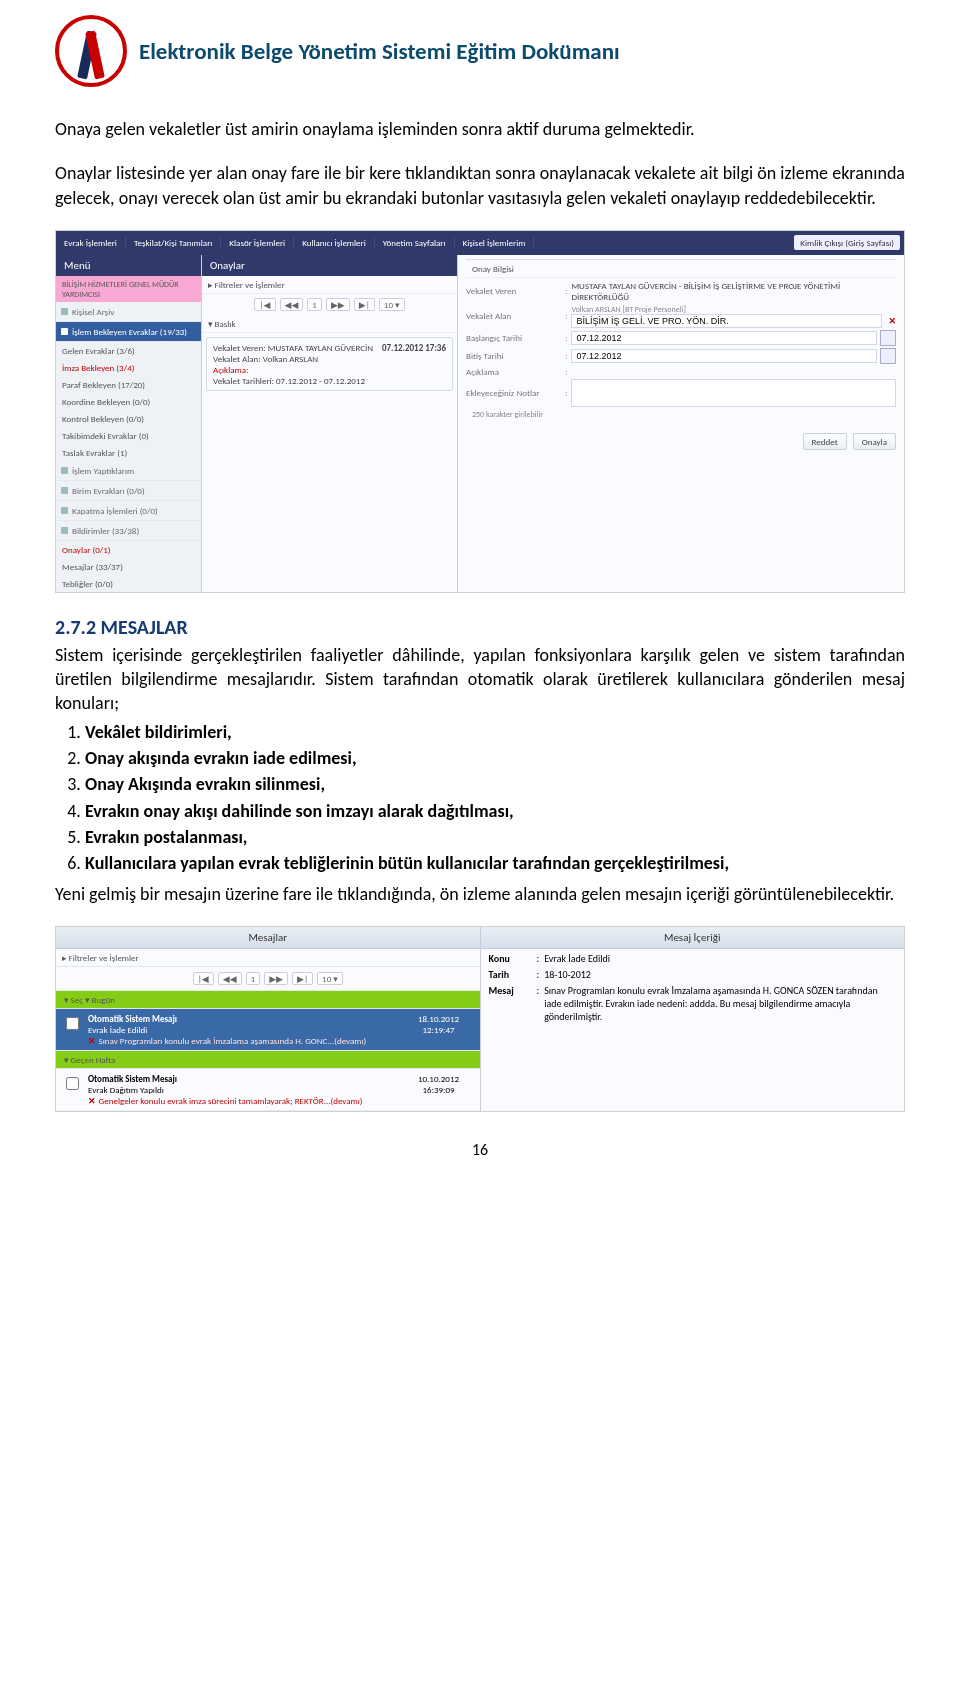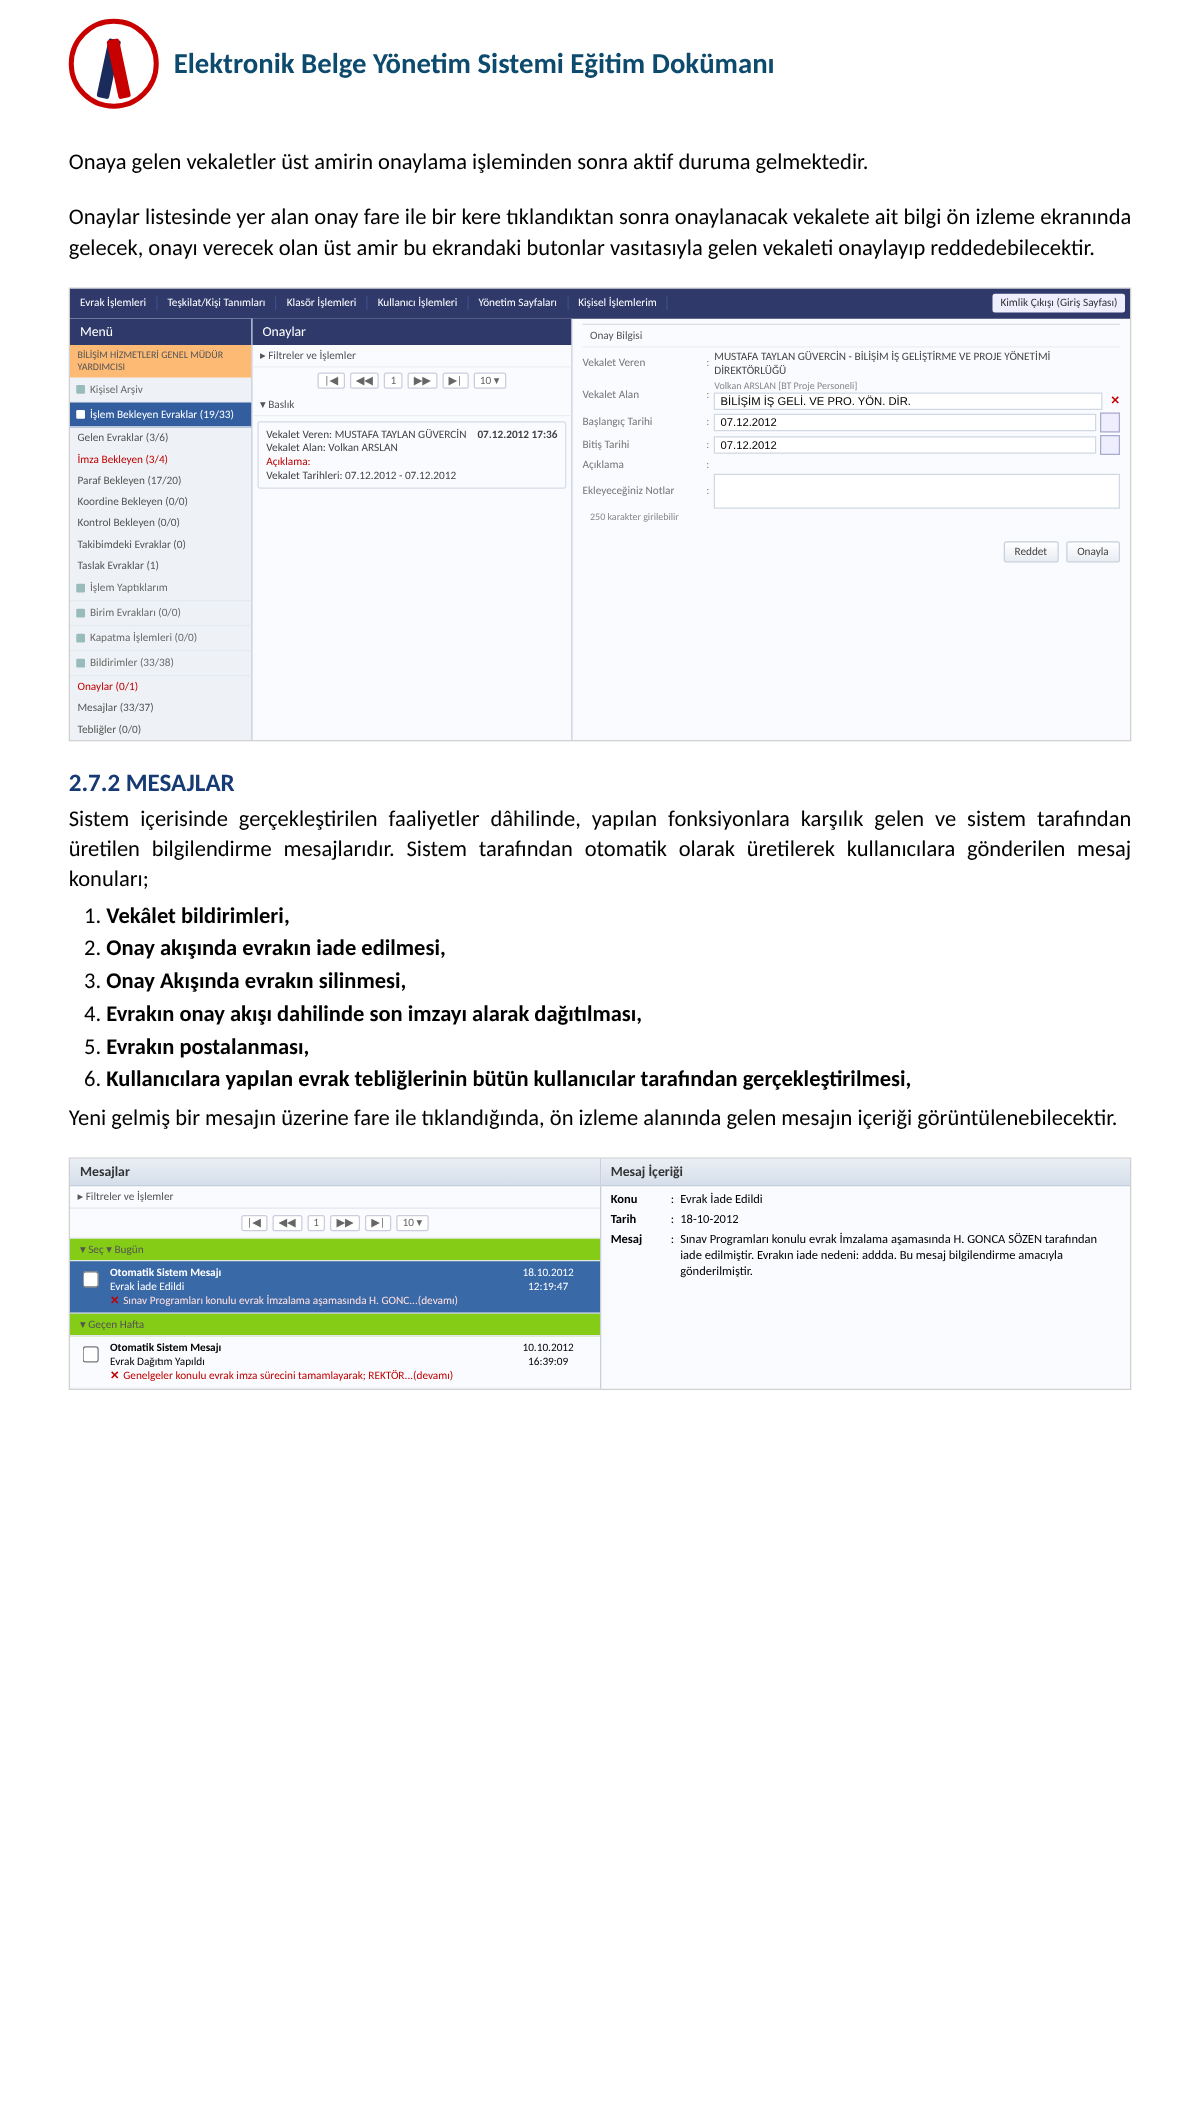--- a/index.html
+++ b/index.html
@@ -20,21 +20,21 @@
   .s1{display:flex;flex-direction:column}
   .s1-top{background:#2f3a6b;color:#fff;display:flex;align-items:center;height:24px;font-size:9px}
   .s1-top span{padding:0 8px;border-right:1px solid #3f4d85}
   .s1-top .spacer{flex:1;border:none}
   .s1-top .right{border:none;background:#eef;color:#333;margin-right:4px;padding:2px 6px;border-radius:2px}
   .s1-body{display:flex}
   .s1-left{width:145px;background:#eef2f6;border-right:1px solid #ccd}
   .s1-mid{width:255px;border-right:1px solid #ccd}
   .s1-right{flex:1;padding:4px 8px}
   .panel-h{background:#2f3a6b;color:#fff;font-size:11px;font-weight:normal;padding:4px 8px}
-  .menu-note{background:#fdba74;font-size:8px;color:#555;padding:3px 6px}
+  .menu-note{background:#f9a8d4;font-size:8px;color:#555;padding:3px 6px}
   .menu-item{font-size:9px;color:#6b6b6b;padding:4px 6px 4px 16px;border-bottom:1px solid #e4e9ef;position:relative}
   .menu-item.active{background:#325e9f;color:#fff}
   .menu-item::before{content:"";position:absolute;left:5px;top:6px;width:7px;height:7px;background:#9bb;border-radius:1px}
   .menu-item.active::before{background:#fff}
   .menu-sub{font-size:9px;color:#555;padding:3px 6px}
   .mid-row{font-size:9px;color:#555;padding:3px 6px;border-bottom:1px solid #eee}
   .mid-bar{display:flex;gap:4px;justify-content:center;align-items:center;padding:4px;font-size:9px;color:#666}
   .mini-btn{border:1px solid #ccd;background:#fff;padding:0 4px;border-radius:2px}
   .card{border:1px solid #d6dde6;border-radius:2px;margin:4px;padding:4px 6px;font-size:9px;color:#444}
   .card .red{color:#c00000}
@@ -47,21 +47,21 @@
   .fld textarea{flex:1;border:1px solid #cfd8e3;font-size:9px;height:22px;resize:none}
   .cal-ic{width:14px;height:14px;background:#eef;border:1px solid #aac;margin-left:3px}
   .x-ic{color:#c00000;font-weight:bold;margin-left:6px}
   .note{font-size:8px;color:#888;margin:2px 0 0 6px}
   .btn-row{display:flex;justify-content:flex-end;gap:6px;margin-top:14px}
   .btn{border:1px solid #c7d0db;background:linear-gradient(#fff,#e8edf3);font-size:9px;color:#444;padding:2px 8px;border-radius:2px}
   
   .s2{display:flex;font-size:10px}
   .s2-left{flex:1;border-right:1px solid #ccd;min-width:0}
   .s2-right{flex:1;padding:0}
-  .s2-h{background:linear-gradient(#eaeff5,#d5deea);font-weight:bold;color:#333;padding:4px 8px;font-size:11px;text-align:left;border-bottom:1px solid #c3cdd9}
+  .s2-h{background:linear-gradient(#eaeff5,#d5deea);font-weight:normal;color:#333;padding:4px 8px;font-size:11px;text-align:center;border-bottom:1px solid #c3cdd9}
   .s2-filters{font-size:9px;color:#555;padding:3px 6px;border-bottom:1px solid #e2e7ee}
   .s2-pager{display:flex;gap:4px;justify-content:center;align-items:center;padding:5px;font-size:9px;color:#666;border-bottom:1px solid #e2e7ee}
   .grp-h{background:#84cc16;font-size:9px;color:#555;padding:3px 8px;border-bottom:1px solid #e2e7ee}
   .msg-row{display:flex;align-items:flex-start;padding:4px 6px;border-bottom:1px solid #e9edf2;gap:6px}
   .msg-row.sel{background:#3a69a8;color:#fff}
   .msg-row .chk{margin-top:4px}
   .msg-col{flex:1;font-size:9px}
   .msg-col .t1{font-weight:bold}
   .msg-col .t2{color:inherit}
   .msg-col .t3{color:#c00000}
@@ -256,13 +256,14 @@
           <span class="v">18-10-2012</span>
         </div>
       <div class="kv">
           <span class="k">Mesaj</span>
           <span class="c">:</span>
           <span class="v">Sınav Programları konulu evrak İmzalama aşamasında H. GONCA SÖZEN tarafından iade edilmiştir. Evrakın iade nedeni: addda. Bu mesaj bilgilendirme amacıyla gönderilmiştir.</span>
         </div>
     </div>
   </div>
 
+  <div class="page-num">16</div>
 </div>
 
 </body></html>

